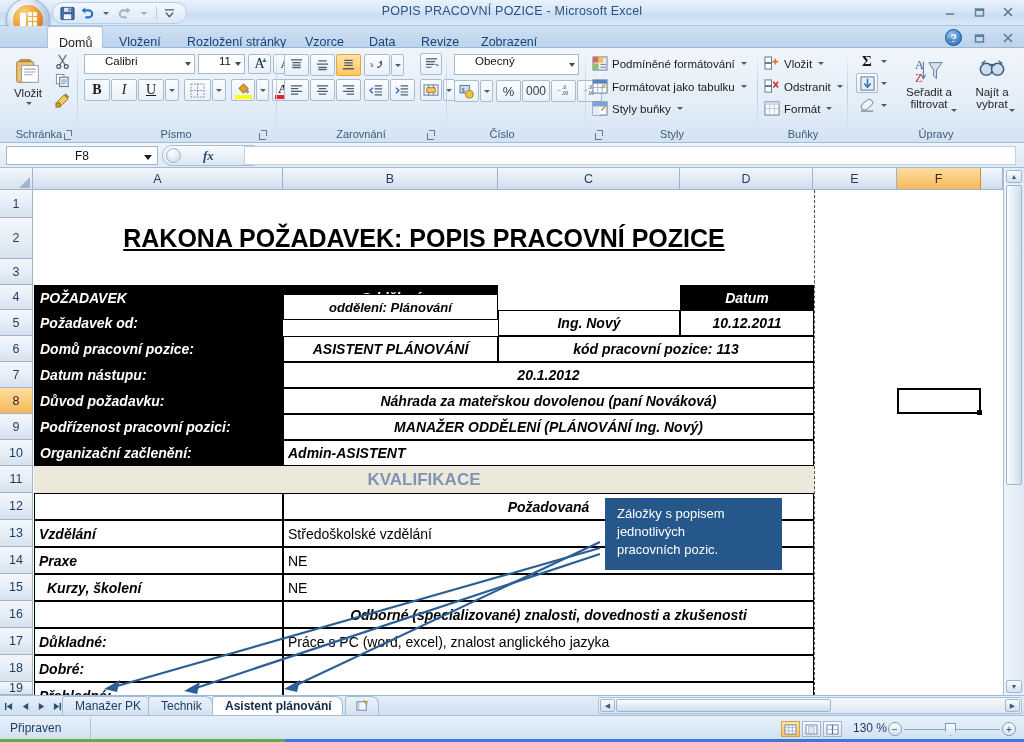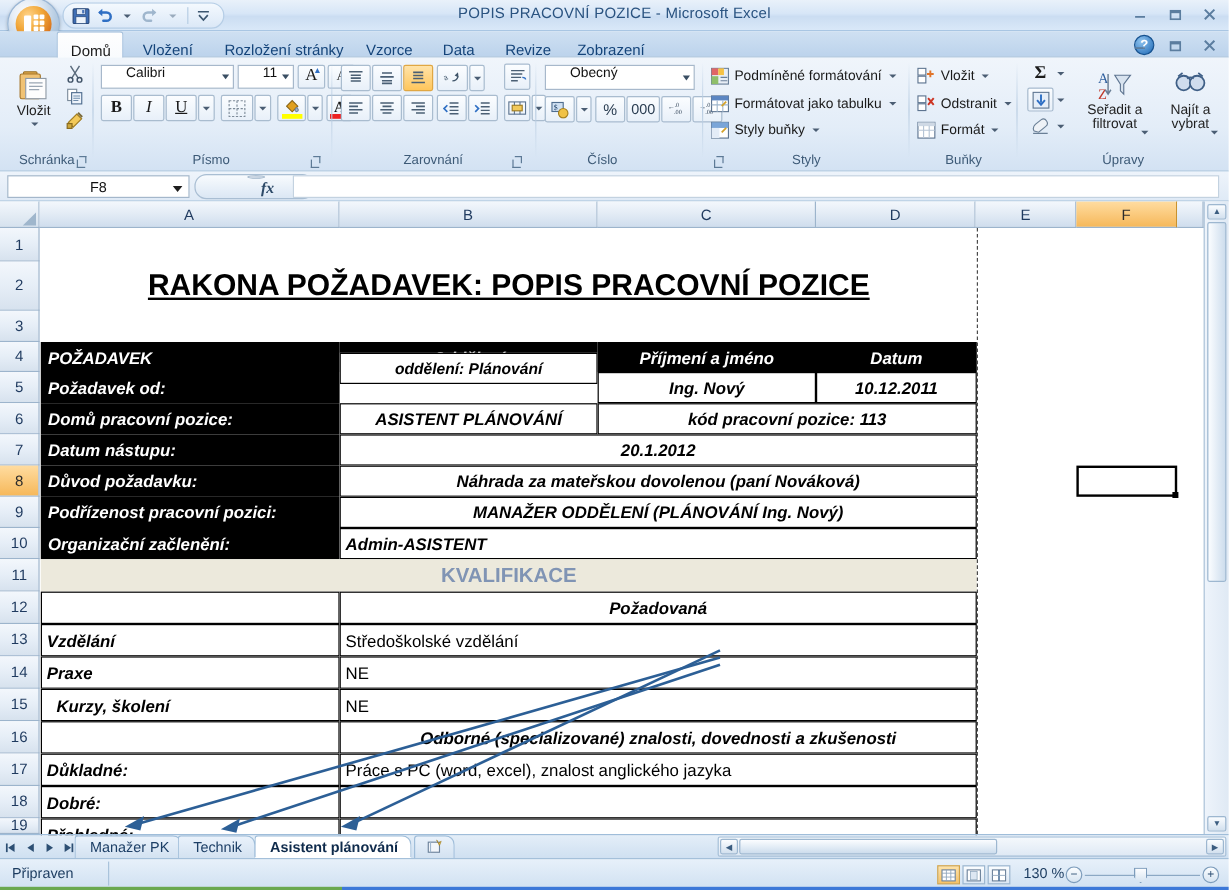--- a/index.html
+++ b/index.html
@@ -106,21 +106,21 @@
   
   .fbar { position:absolute; left:0; top:143px; width:1024px; height:25px;
           background:linear-gradient(to bottom,#eef4fb,#dfeaf6); border-bottom:1px solid #9fbdd9; }
   .namebox { position:absolute; left:6px; top:3px; width:152px; height:19px;
              background:#fff; border:1px solid #a4b7cb;
              display:flex; align-items:center; justify-content:center; font-size:12px; color:#111; }
   .namebox-arrow { position:absolute; right:5px; top:8px; width:0;height:0;
              border-left:4px solid transparent;border-right:4px solid transparent;border-top:5px solid #1d1d1d; }
   .fx-group { position:absolute; left:162px; top:2px; width:100px; height:21px;
     background:linear-gradient(to bottom,#f8fbfe,#dbe7f4); border:1px solid #a9bed3; border-radius:10px;
-    display:flex; align-items:center;flex-direction:column; }
+    display:flex; align-items:center; }
   .fx-circle { width:15px;height:15px;border-radius:50%;margin-left:3px;
     background:radial-gradient(circle at 35% 30%,#ffffff,#c9d8e8); border:1px solid #9fb4c9; }
   .fx-txt { font-family:"Liberation Serif", serif; font-style:italic; font-size:13px; color:#2d4a68;
             margin-left:22px; font-weight:bold; }
   .formula-input { position:absolute; left:244px; top:3px; width:772px; height:19px;
             background:#fff; border:1px solid #c3d2e0; font-size:12px; padding-left:3px; line-height:19px; color:#111; }
 
   
   .grid-wrap { position:absolute; left:0; top:168px; width:1024px; height:527px; background:#fff; }
   .ch { position:absolute; top:0; height:22px;
@@ -701,21 +701,20 @@
     <div class="rh" style="top:460px;height:27px;">17</div>
     <div class="rh" style="top:487px;height:27px;">18</div>
     <div class="rh" style="top:514px;height:13px;">19</div>
 
     <div class="cell plain" style="left:34px;top:50px;width:780px;height:41px;border:none;display:flex;align-items:center;justify-content:center;">
       <span style="font-size:25px;font-weight:bold;text-decoration:underline;color:#000;">RAKONA POŽADAVEK: POPIS PRACOVNÍ POZICE</span>
     </div>
 
     <div class="cell blk" style="left:34px;top:117px;width:249px;height:25px;border:none;display:flex;align-items:center;padding-left:6px;font-size:14px;">POŽADAVEK</div>
     <div class="cell blk" style="left:283px;top:117px;width:215px;height:25px;border:none;display:flex;align-items:center;justify-content:center;font-size:14px;">Oddělení</div>
-    <div class="cell blk" style="left:498px;top:117px;width:182px;height:25px;border:none;display:flex;align-items:center;justify-content:center;font-size:14px;">Příjmení a jméno</div>
     <div class="cell blk" style="left:680px;top:117px;width:134px;height:25px;border:none;display:flex;align-items:center;justify-content:center;font-size:14px;">Datum</div>
 
     <div class="cell blk" style="left:34px;top:142px;width:249px;height:26px;border:none;display:flex;align-items:center;padding-left:6px;font-size:14px;">Požadavek od:</div>
     <div class="cell blk" style="left:34px;top:168px;width:249px;height:26px;border:none;display:flex;align-items:center;padding-left:6px;font-size:14px;">Domů pracovní pozice:</div>
     <div class="cell blk" style="left:34px;top:194px;width:249px;height:26px;border:none;display:flex;align-items:center;padding-left:6px;font-size:14px;">Datum nástupu:</div>
     <div class="cell blk" style="left:34px;top:220px;width:249px;height:26px;border:none;display:flex;align-items:center;padding-left:6px;font-size:14px;">Důvod požadavku:</div>
     <div class="cell blk" style="left:34px;top:246px;width:249px;height:26px;border:none;display:flex;align-items:center;padding-left:6px;font-size:14px;">Podřízenost pracovní pozici:</div>
     <div class="cell blk" style="left:34px;top:272px;width:249px;height:26px;border:none;display:flex;align-items:center;padding-left:6px;font-size:14px;">Organizační začlenění:</div>
 
     <div class="cell wht bord-all" style="left:283px;top:126px;width:215px;height:26px;display:flex;align-items:center;justify-content:center;font-size:13px;">oddělení: Plánování</div>
@@ -769,20 +768,25 @@
         <path d="M600 386 L190 522"></path>
         <path d="M600 374 L290 520"></path>
       </g>
       <g fill="#2c5f96">
         <path d="M104 521 L120 512 L117 524 Z"></path>
         <path d="M184 523 L200 514 L197 526 Z"></path>
         <path d="M284 521 L300 512 L297 524 Z"></path>
       </g>
     </svg>
 
+    <div class="callout" style="left:605px;top:330px;width:177px;height:72px;">
+      <div>Záložky  s popisem</div>
+      <div>jednotlivých</div>
+      <div>pracovních pozic.</div>
+    </div>
 
     <div style="position:absolute;right:0;top:0;width:21px;height:527px;background:linear-gradient(to right,#eef4fb,#dfe9f4);border-left:1px solid #a8c0d8;">
       <div style="position:absolute;left:2px;top:2px;width:16px;height:13px;background:linear-gradient(to bottom,#fbfdff,#d2e0ee);border:1px solid #9db7d0;border-radius:2px;display:flex;align-items:center;justify-content:center;font-size:7px;color:#3b5d80;">▲</div>
       <div style="position:absolute;left:2px;top:17px;width:16px;height:300px;background:linear-gradient(to right,#fbfdff,#cddded);border:1px solid #9db7d0;border-radius:2px;"></div>
       <div style="position:absolute;left:2px;bottom:2px;width:16px;height:13px;background:linear-gradient(to bottom,#fbfdff,#d2e0ee);border:1px solid #9db7d0;border-radius:2px;display:flex;align-items:center;justify-content:center;font-size:7px;color:#3b5d80;">▼</div>
     </div>
   </div>
 
   <div class="tabbar">
     <div class="navbtns">

